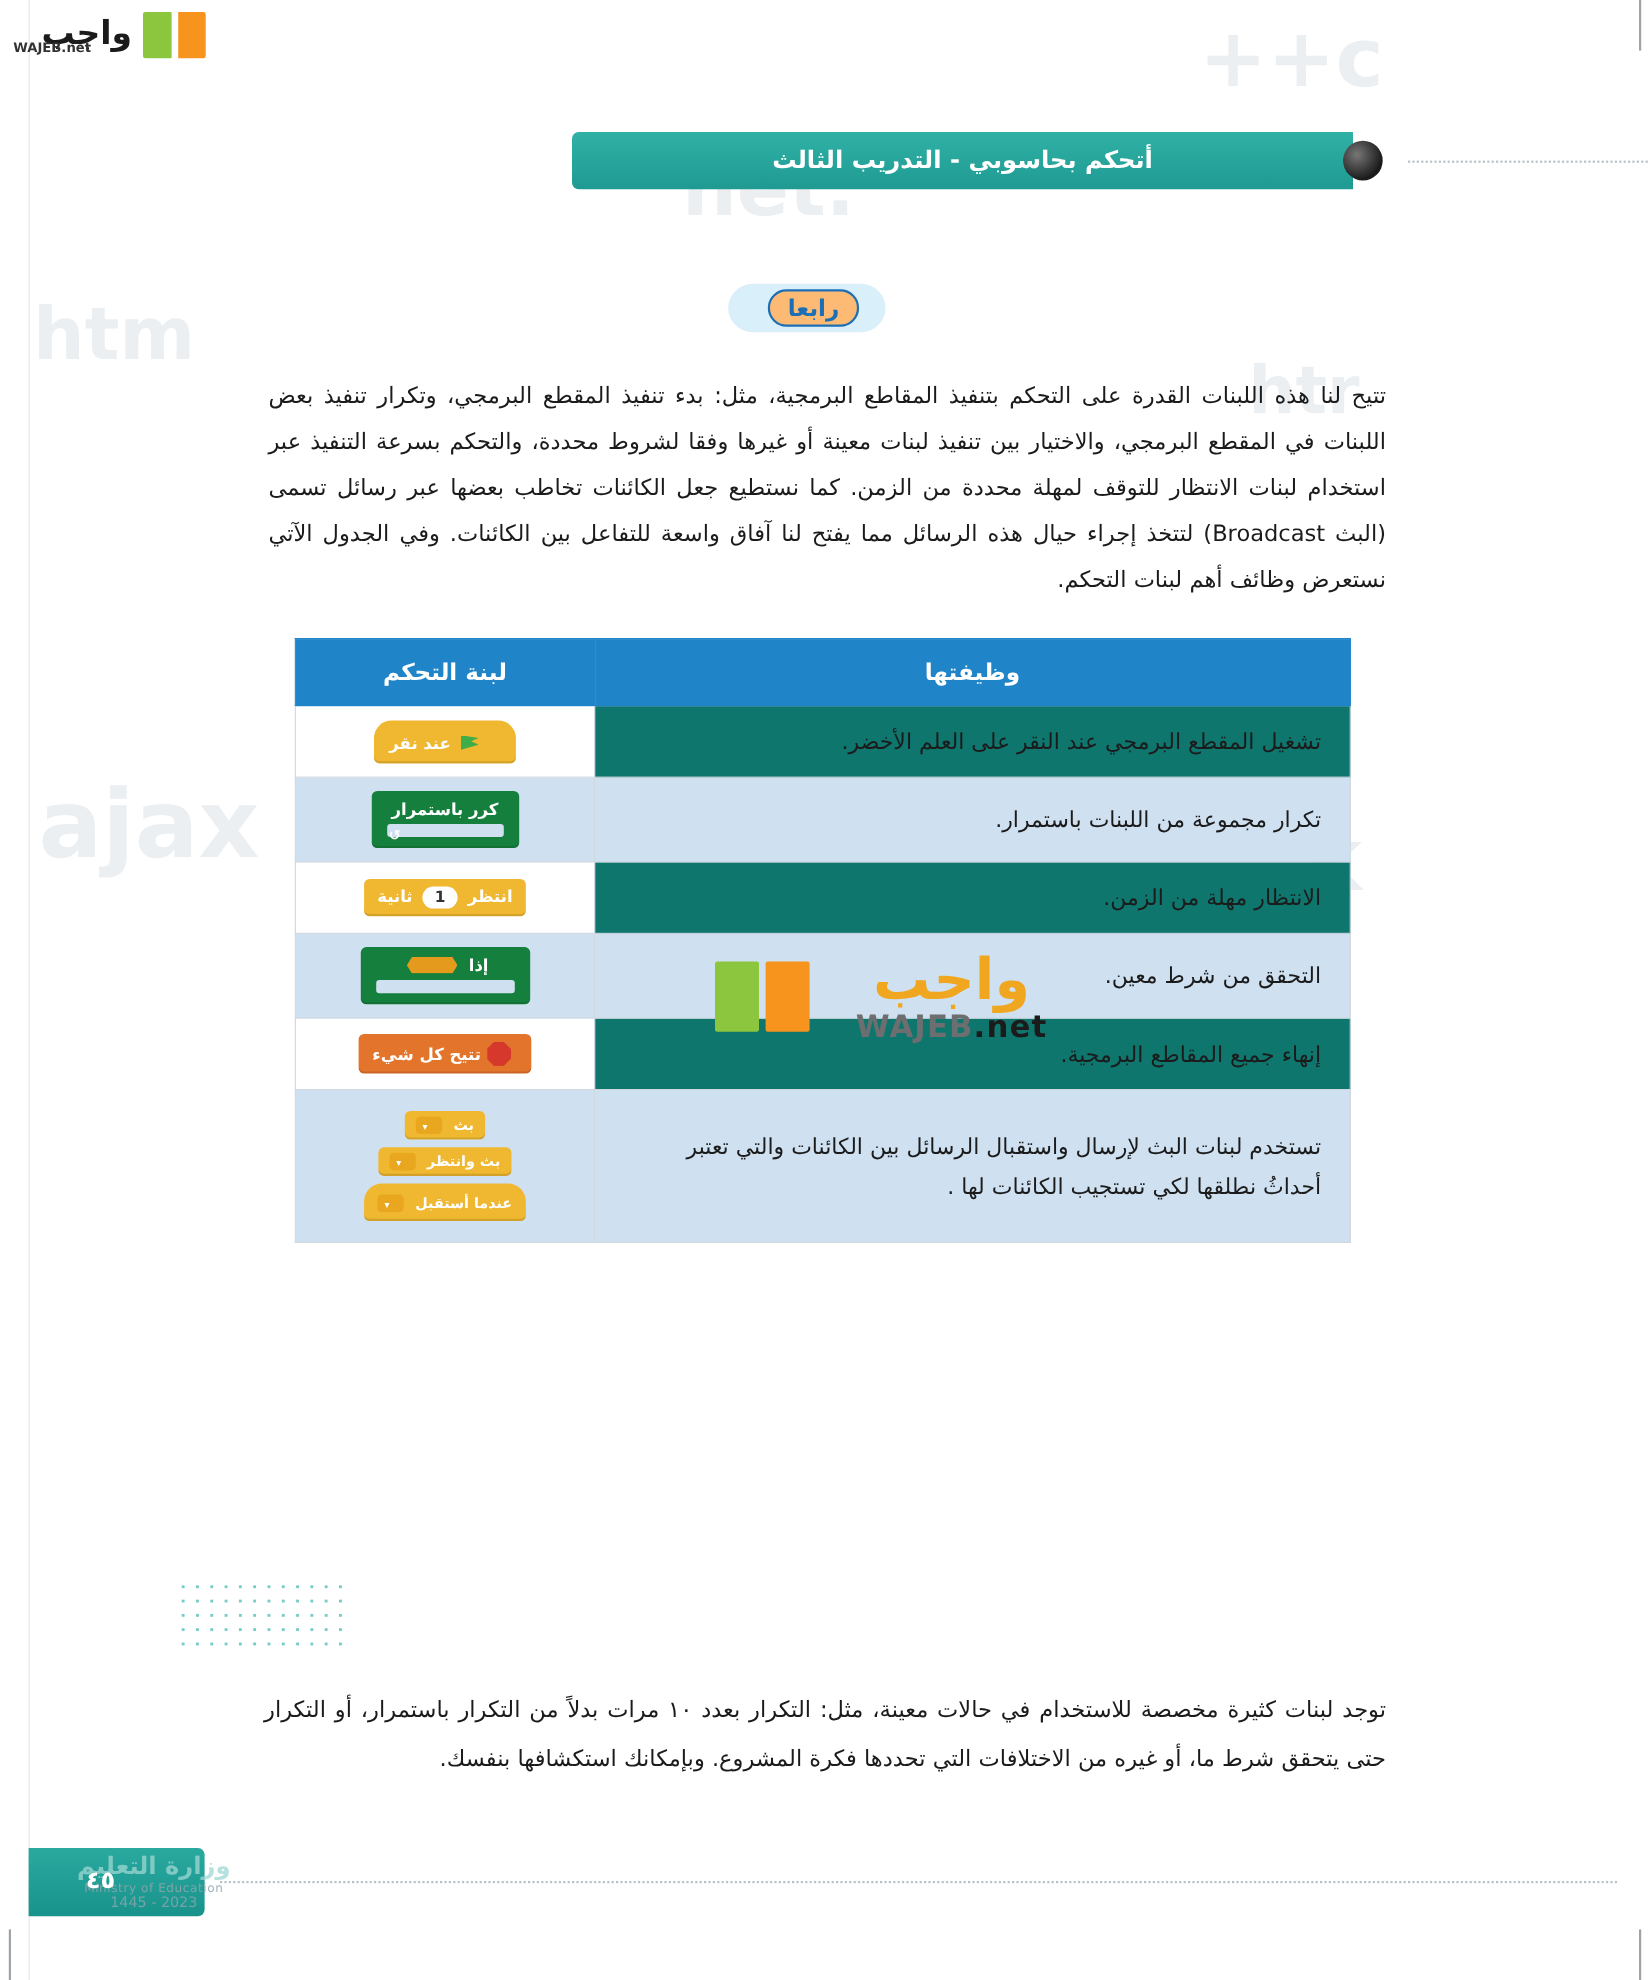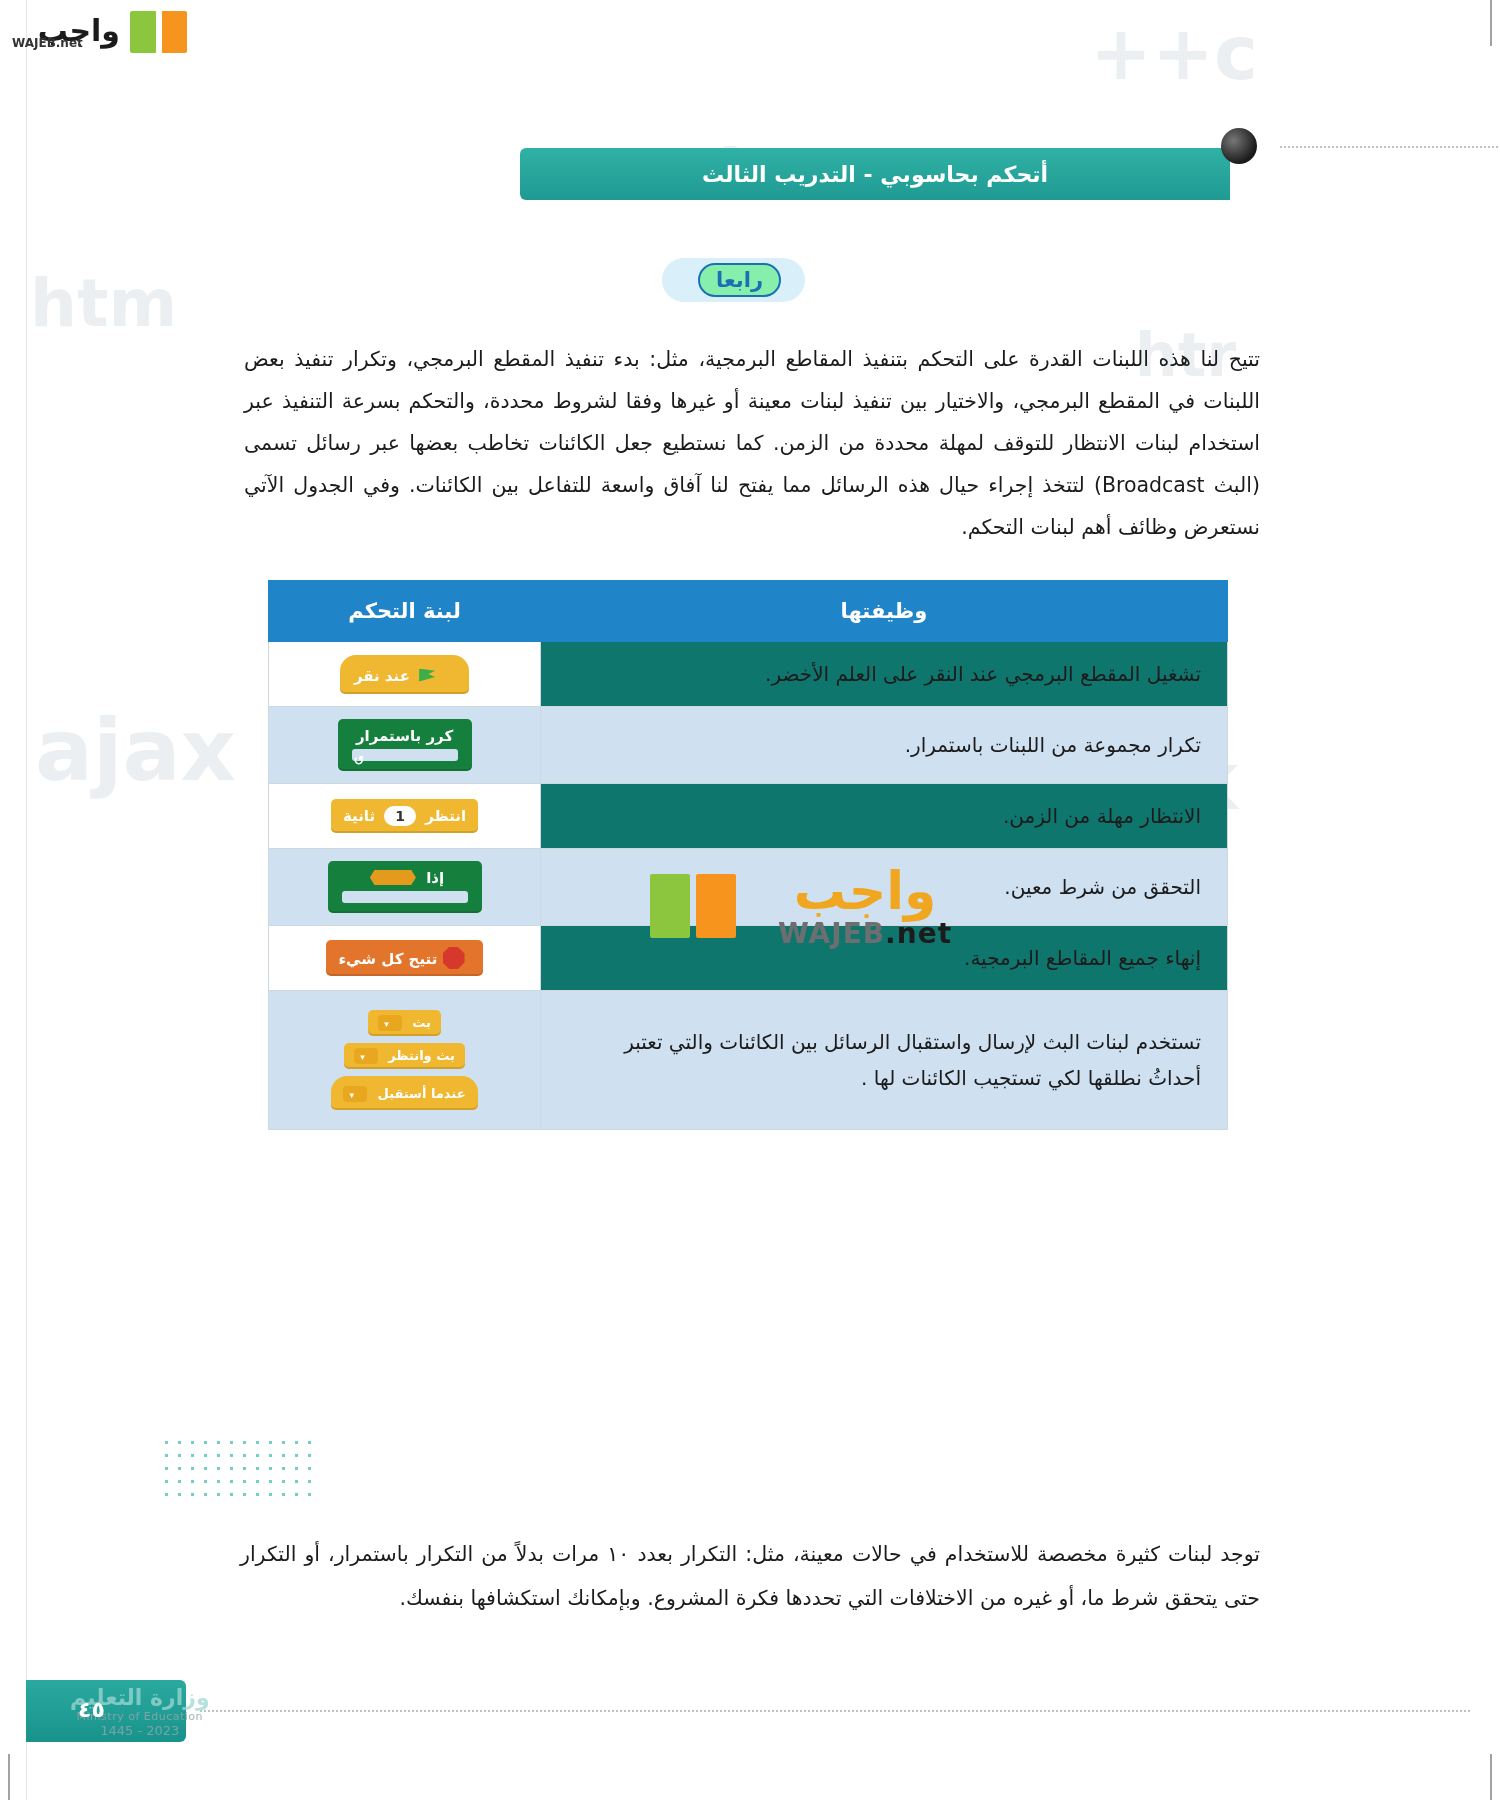--- a/index.html
+++ b/index.html
@@ -99,21 +99,20 @@
   .tab-band {
     position: absolute;
     top: 0; right: -740px;
     width: 710px;
     height: 52px;
     background: linear-gradient(180deg, #30b1a6 0%, #1f9a92 100%);
     border-radius: 6px 0 0 6px;
     display: flex;
     align-items: center;
     justify-content: center;
-    margin-top: 28px;
   }
   .tab-band-text {
     color: #ffffff;
     font-size: 22px;
     font-weight: bold;
     direction: rtl;
     letter-spacing: 0;
   }
   .tab-ball {
     position: absolute;
@@ -136,21 +135,21 @@
     right: 695px;
     top: 258px;
     height: 44px;
     display: flex;
     align-items: center;
     background: #d9effa;
     border-radius: 24px;
     padding: 0 22px 0 22px;
   }
   .section-head .ord {
-    background: #86efac;
+    background: #fdba74;
     border: 2px solid #1c6fb4;
     color: #1c6fb4;
     font-weight: bold;
     font-size: 21px;
     border-radius: 20px;
     padding: 3px 16px;
     margin-right: 2px;
     margin-left: 14px;
     direction: rtl;
   }

